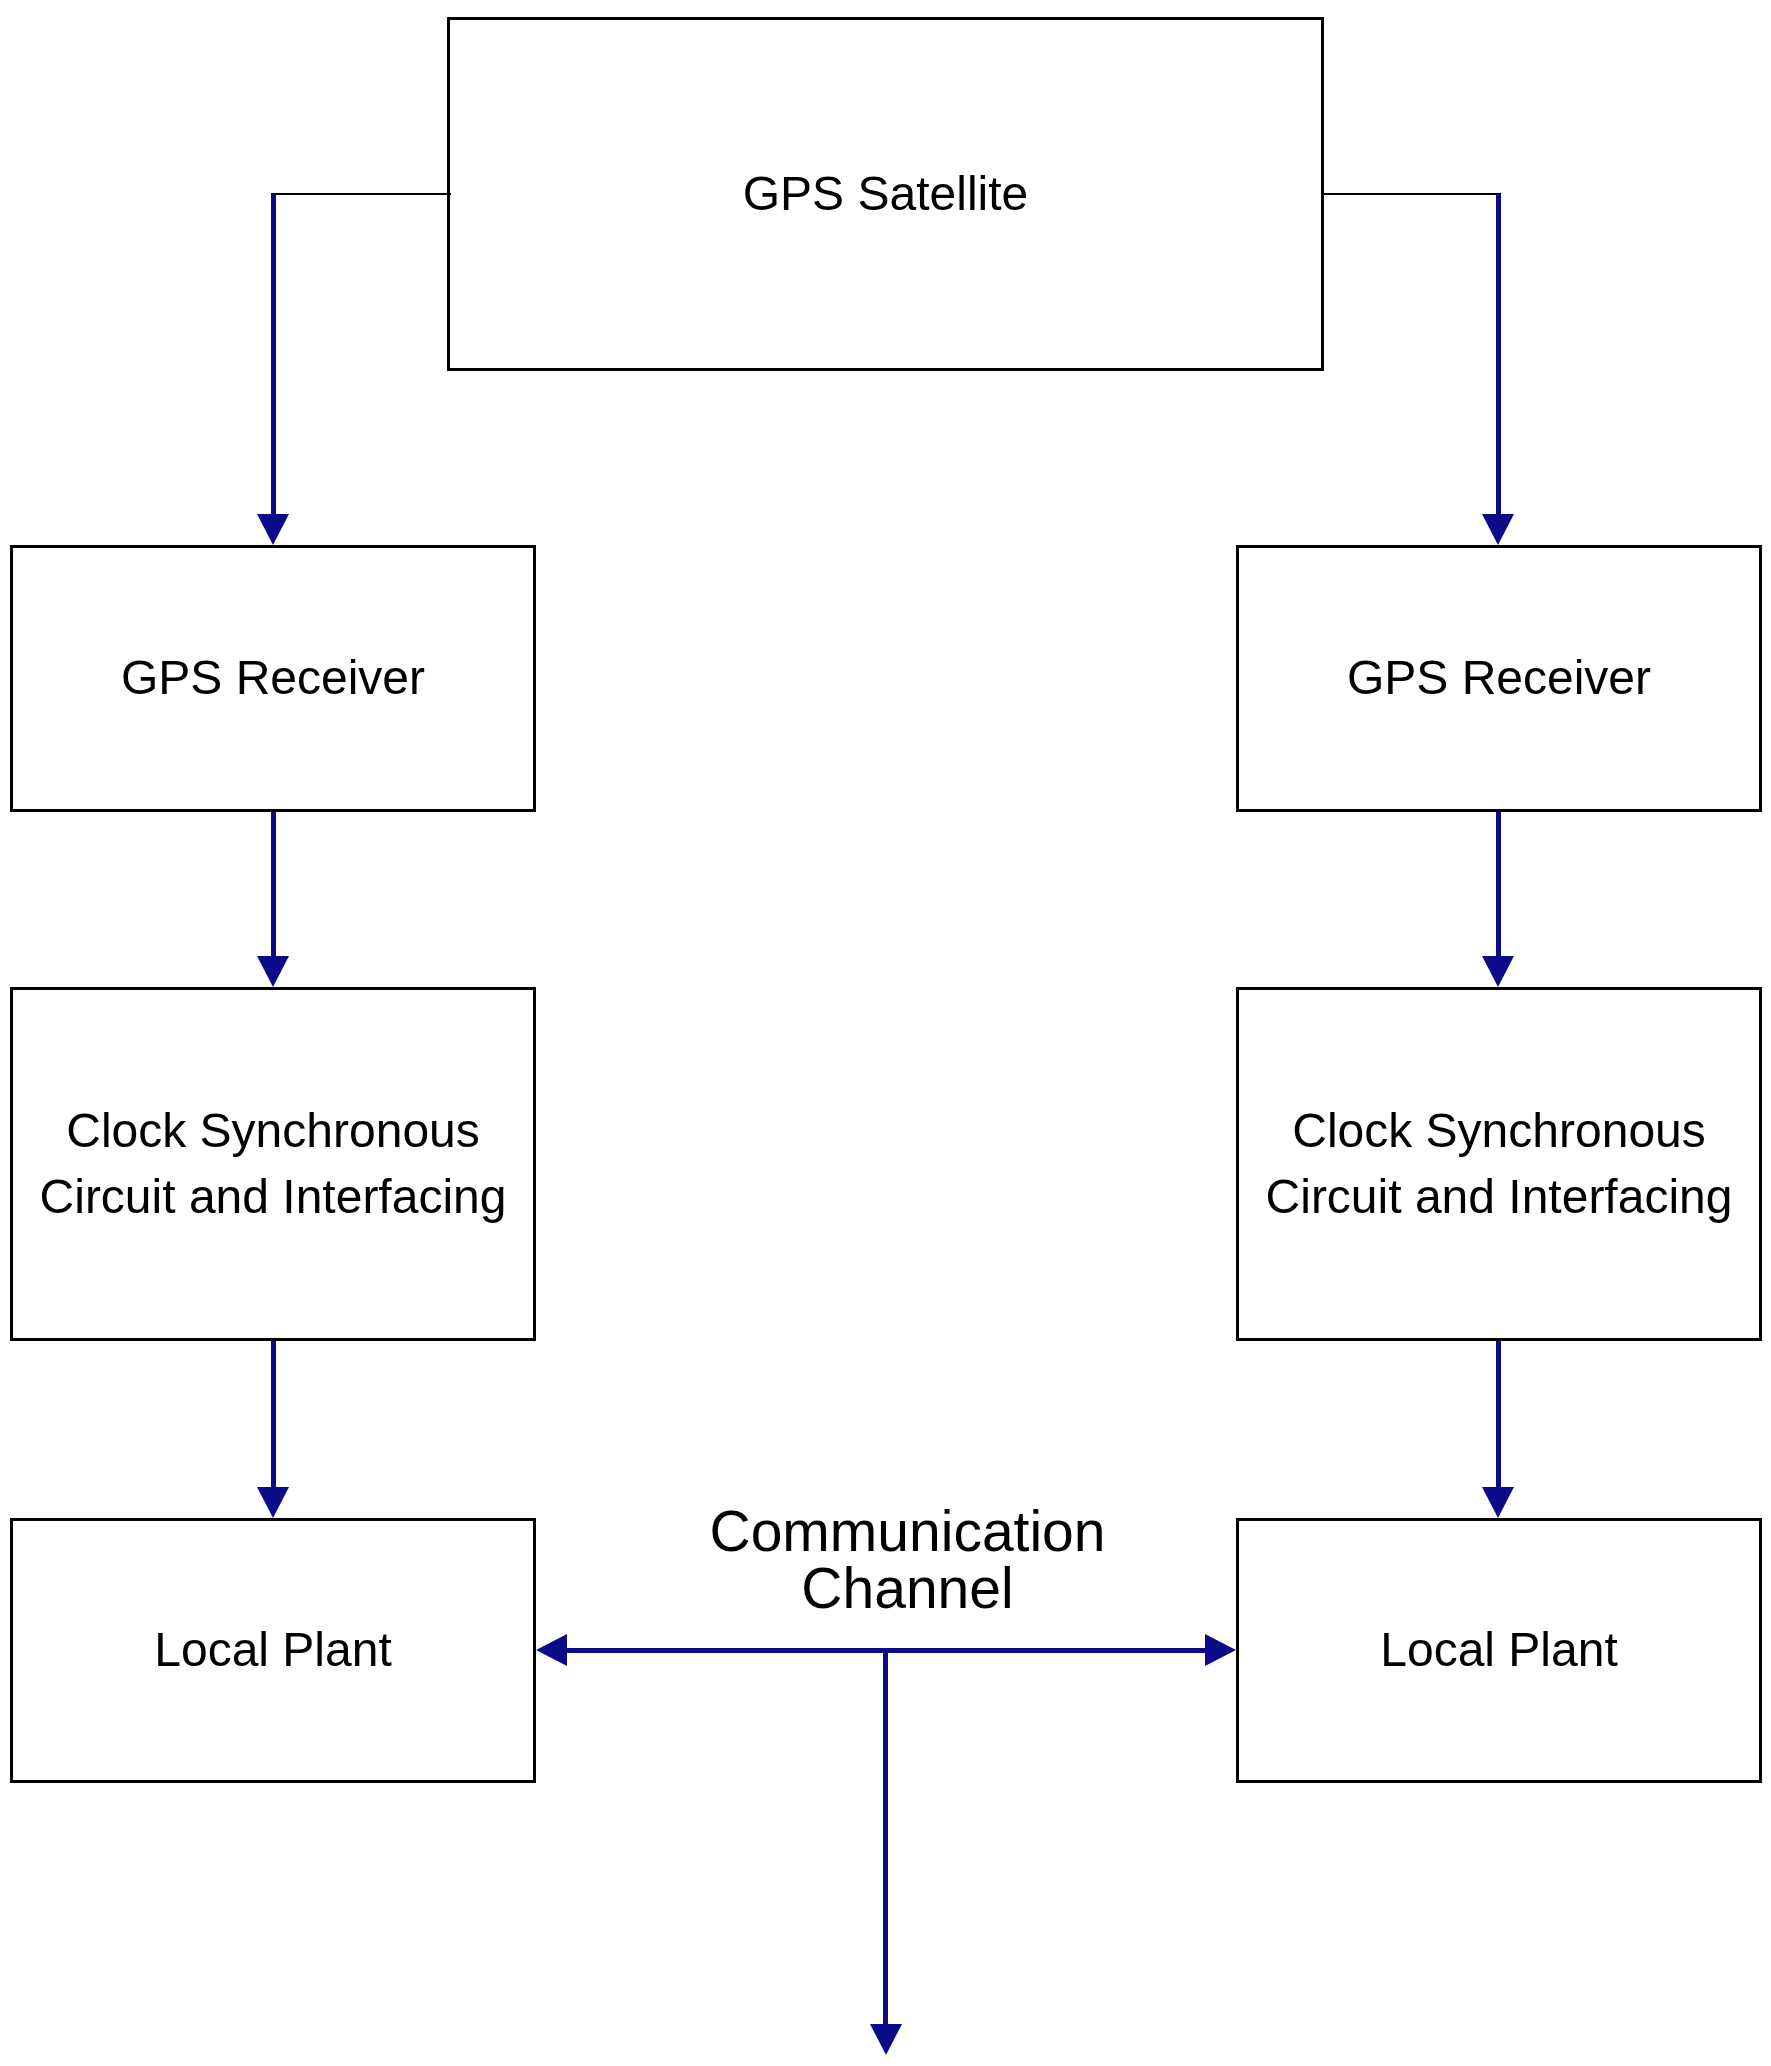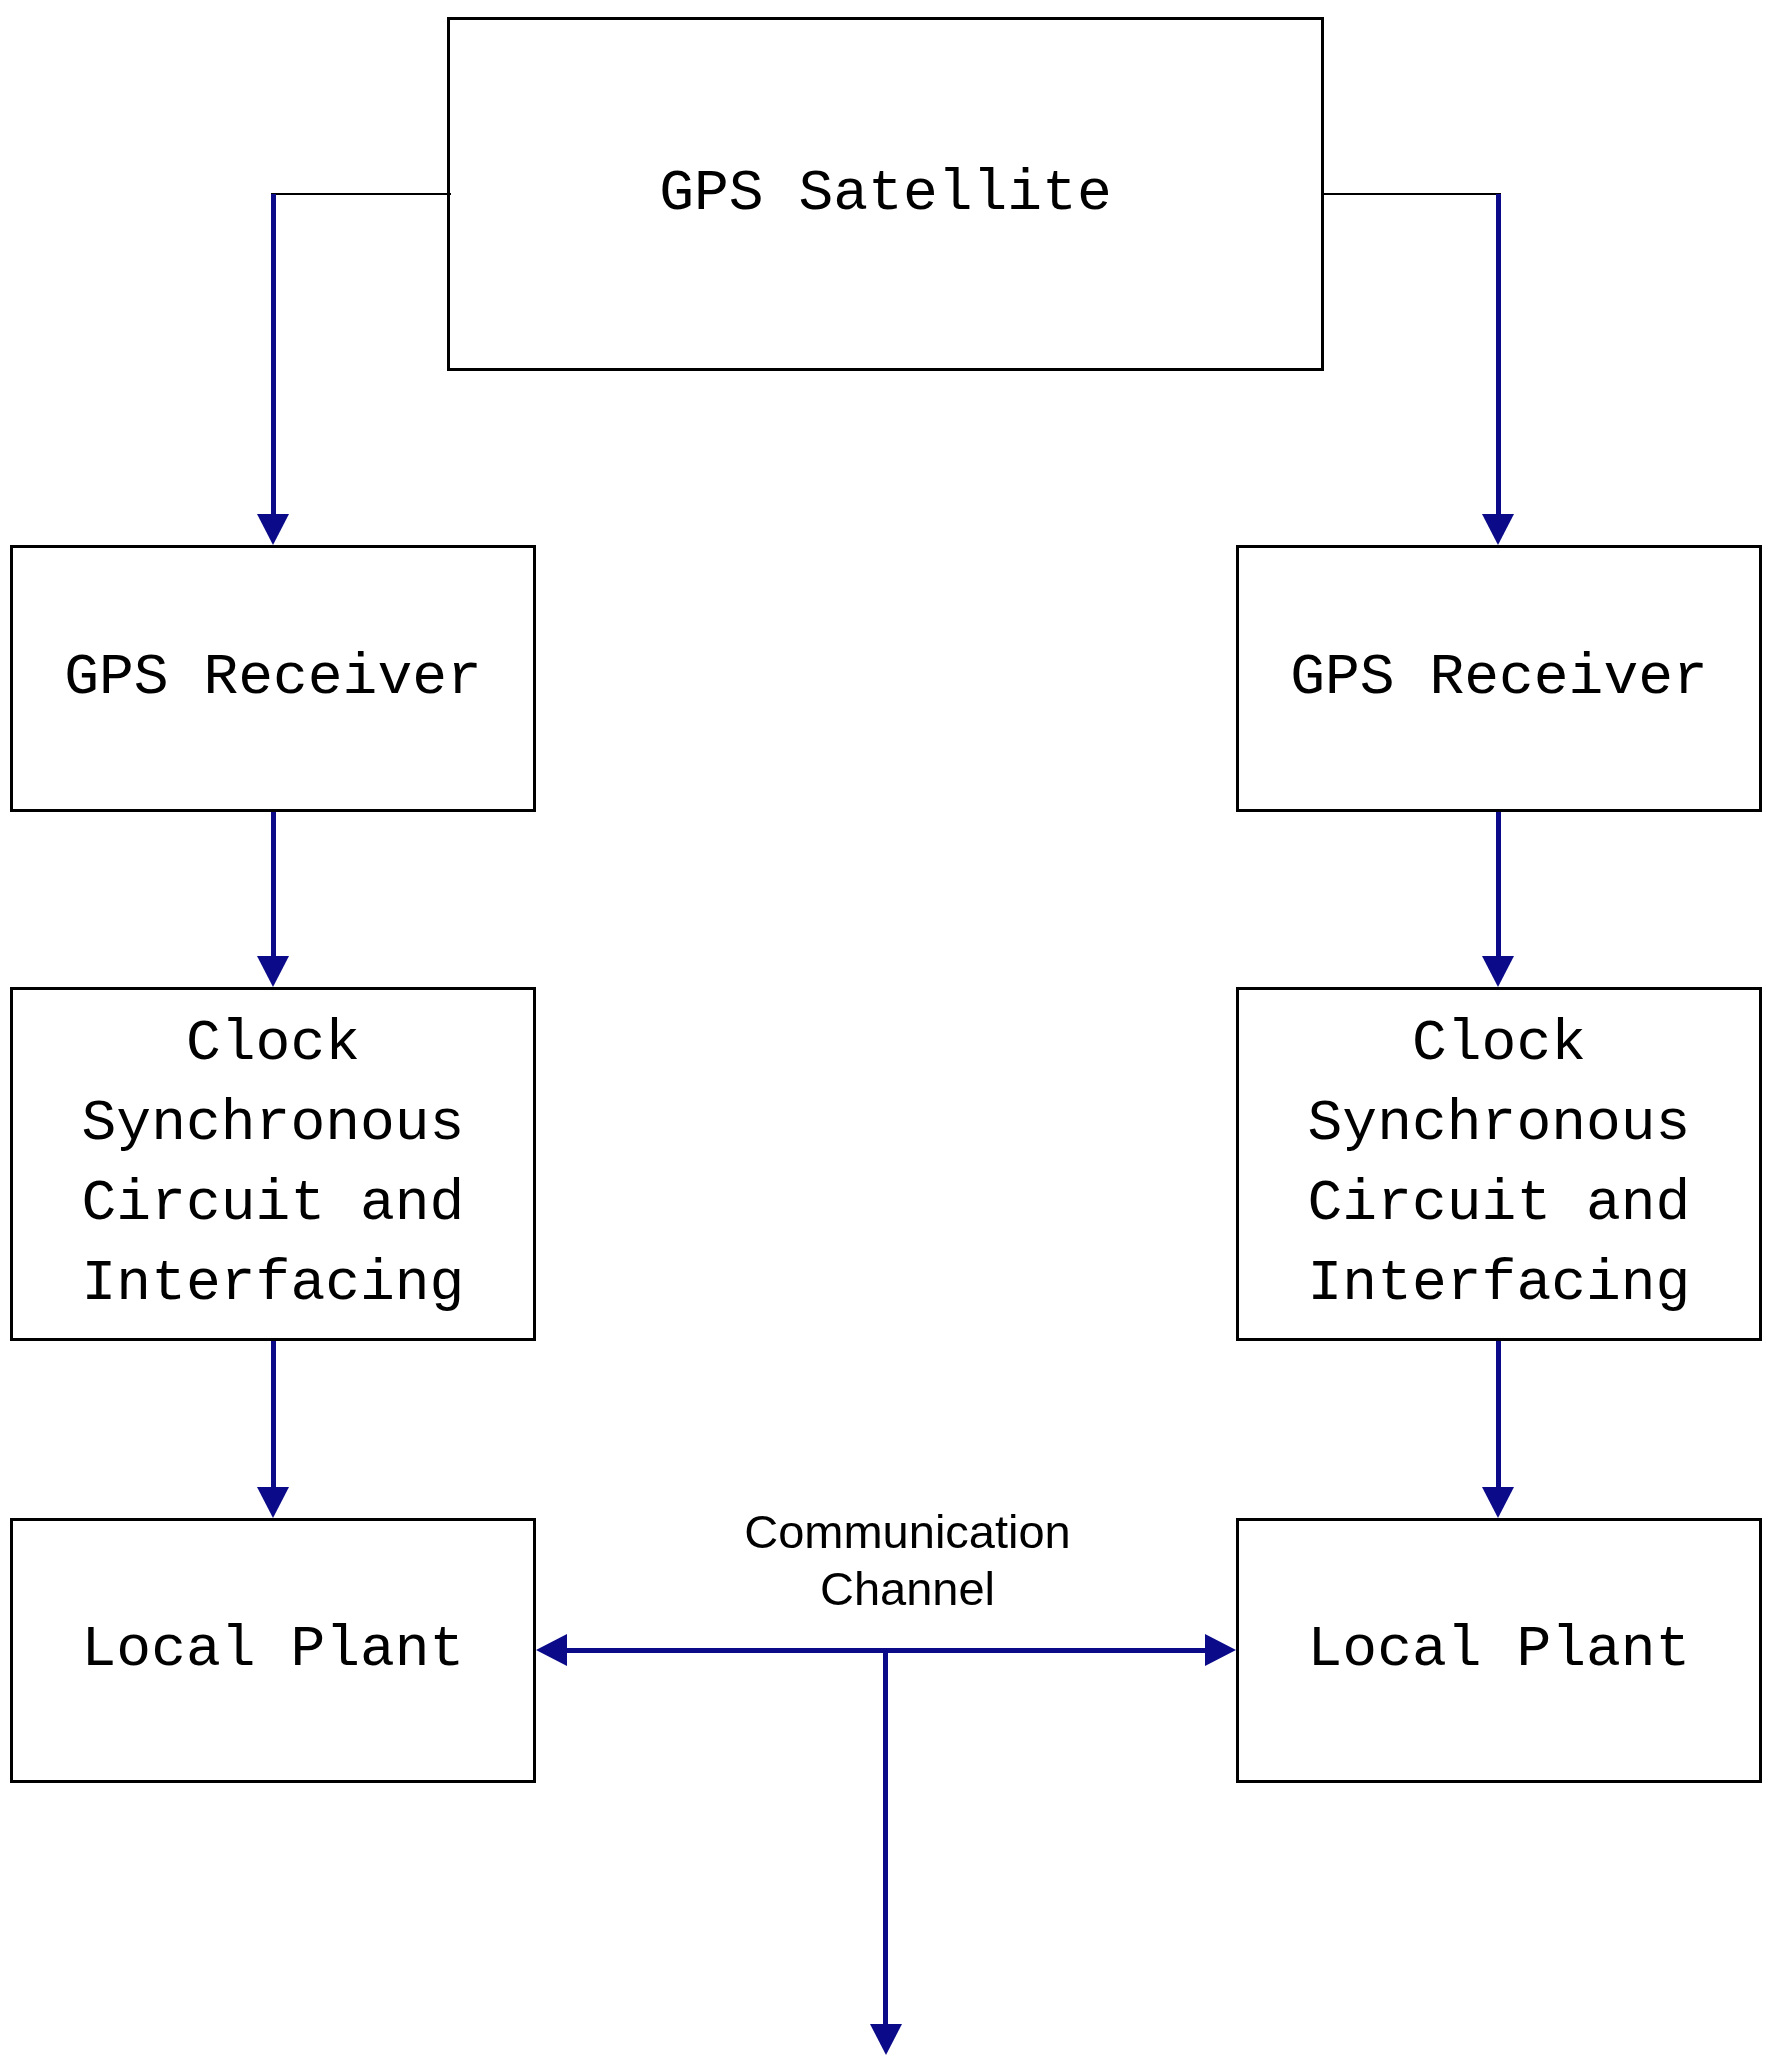--- a/index.html
+++ b/index.html
@@ -20,25 +20,24 @@
     box-sizing: border-box;
     border: 3.4px solid var(--line-color, #000000);
     background: var(--box-fill, #ffffff);
     display: flex;
     align-items: center;
     justify-content: center;
     text-align: center;
   }
   .node-label {
     display: block;
-    font-size: 58px;
+    font-size: 48px;
     line-height: 1.38;
     color: var(--text-color, #000000);
     padding: 0 8px;
-    font-family: Liberation Mono, monospace;
   }
   .vline {
     position: absolute;
     width: 5.4px;
     background: var(--arrow-color, #0b0b8a);
   }
   .hline {
     position: absolute;
     height: 5.4px;
     background: var(--arrow-color, #0b0b8a);
@@ -67,21 +66,21 @@
   .head-right {
     position: absolute;
     width: 0;
     height: 0;
     border-top: 16px solid transparent;
     border-bottom: 16px solid transparent;
     border-left: 31px solid var(--arrow-color, #0b0b8a);
   }
   .float-label {
     position: absolute;
-    font-size: 47px;
+    font-size: 57px;
     line-height: 57px;
     color: var(--text-color, #000000);
     text-align: center;
   }
 </style>
 </head>
 <body>
 
 <div class="canvas" style="--arrow-color: #0b0b8a; --line-color: #000000; --text-color: #000000; --box-fill: #ffffff; --page-bg: #ffffff;">
 

